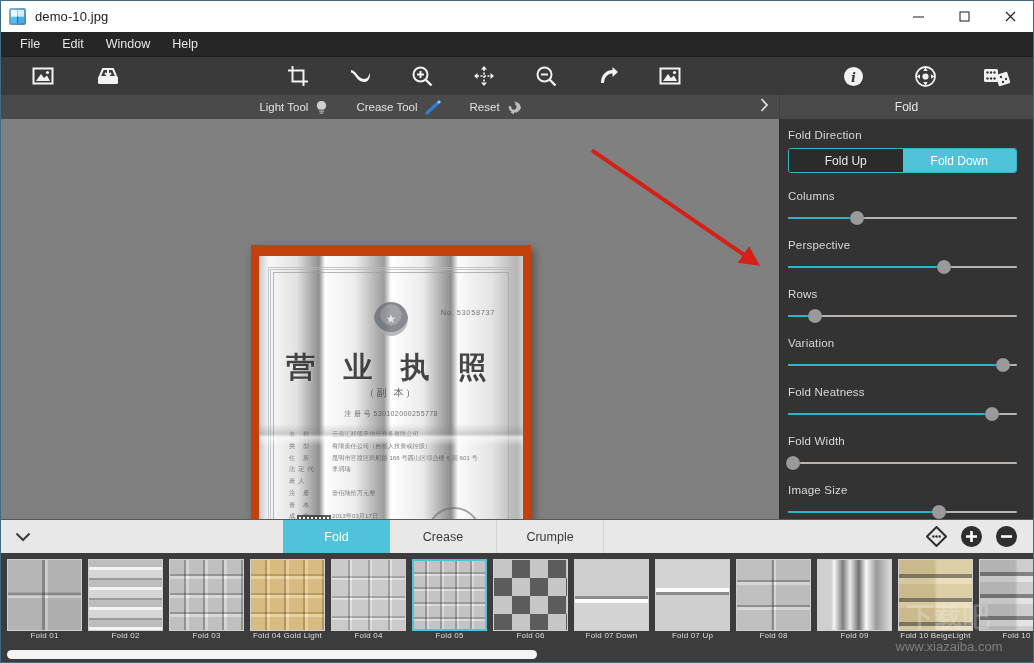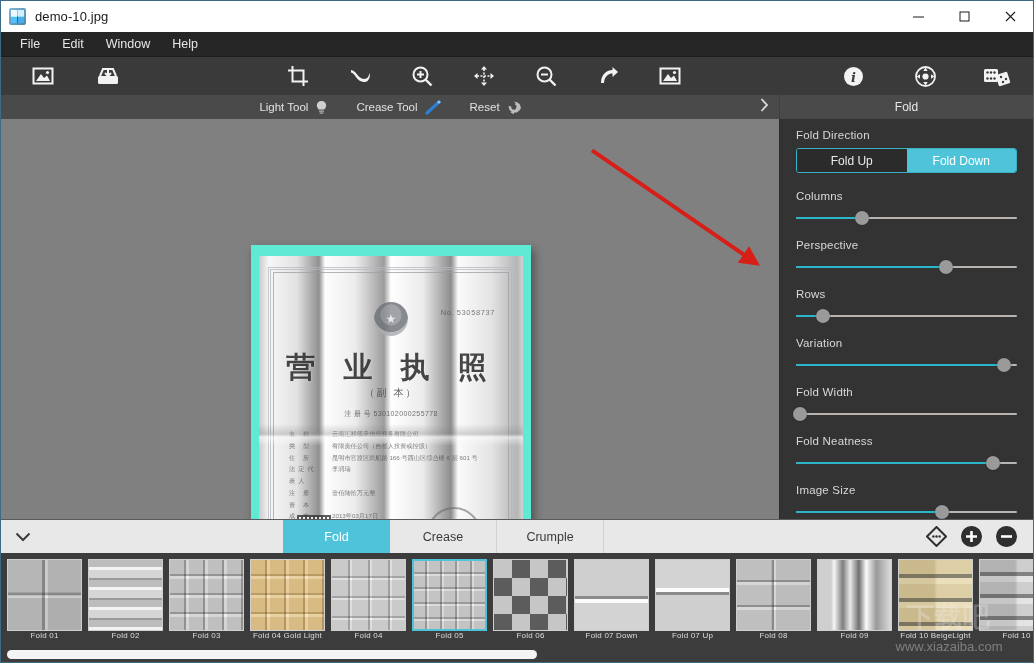--- a/index.html
+++ b/index.html
@@ -88,21 +88,21 @@
   
   .body-row { flex: 1 1 auto; display: flex; min-height: 0; }
 
   .canvas-area {
     width: 778px; background: #808080; position: relative; overflow: hidden;
   }
 
   
   .doc-wrap {
     position: absolute; left: 250px; top: 126px; width: 280px; height: 388px;
-    background: #5eead4;
+    background: #c2410c;
     box-shadow: 3px 4px 9px rgba(0,0,0,.38);
   }
   .doc-paper {
     position: absolute; inset: 11px 8px 12px 8px;
     background:
       
       linear-gradient(to right,
         #c9c9c9 0px, #f7f7f7 10px, #e2e2e2 38px, #8f8f8f 60px,
         #fdfdfd 66px, #ededed 96px, #9c9c9c 125px,
         #ffffff 132px, #ebebeb 164px, #8d8d8d 192px,
@@ -175,21 +175,21 @@
     display: flex; align-items: center; justify-content: center;
     color: #5d5d5d; font-size: 20px; opacity: .62;
     transform: rotate(-8deg);
   }
 
   
   .annotation { position: absolute; left: 0; top: 0; width: 778px; height: 100%; pointer-events: none; }
 
   
   .right-panel {
-    flex: 1 1 auto; background: #333333; padding: 10px 16px 0 16px;
+    flex: 1 1 auto; background: #333333; padding: 10px 16px 0 8px;
     border-left: 1px solid #2c2c2c; position: relative;
   }
   .ctl-label {
     font-size: 11.5px; color: #d8d8d8; margin-bottom: 7px; letter-spacing: .2px;
   }
   .seg {
     display: flex; height: 25px; border: 1px solid #35b3c4; border-radius: 3px;
     overflow: hidden; margin-bottom: 17px;
   }
   .seg-btn {
@@ -605,34 +605,34 @@
       <div class="slider-block">
         <div class="ctl-label">Variation</div>
         <div class="slider-track">
           <div class="slider-rail"></div>
           <div class="slider-fill" style="width:94%"></div>
           <div class="slider-knob" style="left:94%"></div>
         </div>
       </div>
 
       <div class="slider-block">
+        <div class="ctl-label">Fold Neatness</div>
+        <div class="slider-track">
+          <div class="slider-rail"></div>
+          <div class="slider-fill" style="width:89%"></div>
+          <div class="slider-knob" style="left:89%"></div>
+        </div>
+      </div>
+
+      <div class="slider-block">
         <div class="ctl-label">Fold Width</div>
         <div class="slider-track">
           <div class="slider-rail"></div>
           <div class="slider-fill" style="width:2%"></div>
           <div class="slider-knob" style="left:2%"></div>
-        </div>
-      </div>
-
-      <div class="slider-block">
-        <div class="ctl-label">Fold Neatness</div>
-        <div class="slider-track">
-          <div class="slider-rail"></div>
-          <div class="slider-fill" style="width:89%"></div>
-          <div class="slider-knob" style="left:89%"></div>
         </div>
       </div>
 
       <div class="slider-block">
         <div class="ctl-label">Image Size</div>
         <div class="slider-track">
           <div class="slider-rail"></div>
           <div class="slider-fill" style="width:66%"></div>
           <div class="slider-knob" style="left:66%"></div>
         </div>

